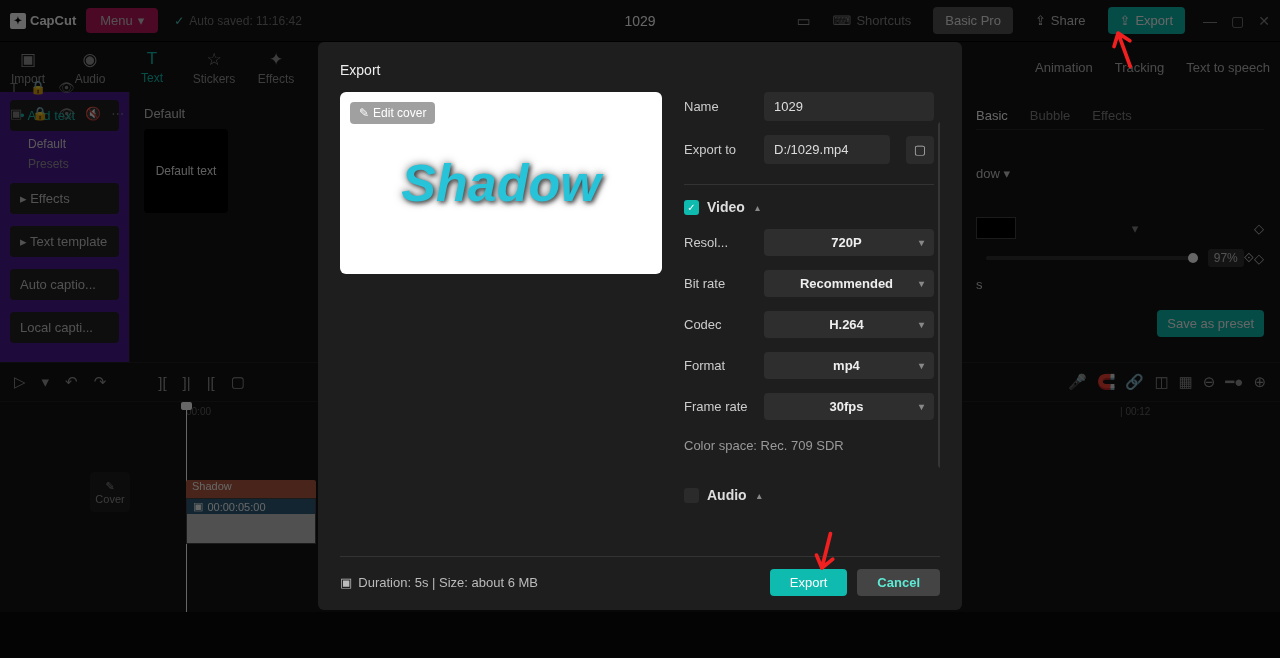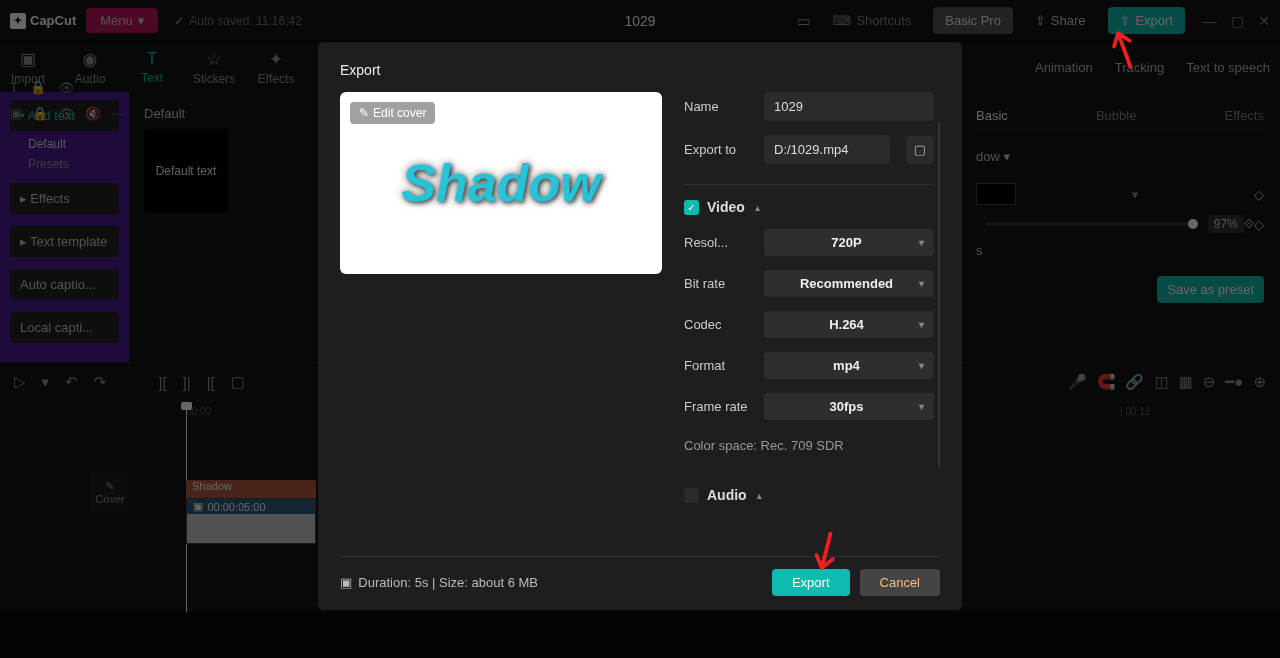--- a/index.html
+++ b/index.html
@@ -53,21 +53,21 @@
 .sb-item.active { background:#212121; color:#11c5b6; }
 .sb-sub { padding-left:18px; font-size:12px; color:#ddd; }
 .sb-sub2 { padding-left:18px; font-size:12px; color:#999; }
 .sb-pill { background:#232323; padding:8px 10px; border-radius:4px; margin-top:6px; cursor:pointer; color:#ccc;}
 
 .thumb-area { flex:1; padding:14px; }
 .thumb-title { color:#ccc; margin-bottom:8px; }
 .thumb { width:84px; height:84px; background:#000; border-radius:4px; display:flex; align-items:center; justify-content:center; color:#eee; font-size:12px; }
 
 .props { width:320px; padding:10px 16px; background:#141414; font-size:13px; }
-.subtab { display:flex; gap:30px; padding:6px 0; border-bottom:1px solid #2a2a2a; margin-bottom:10px;justify-content:space-between; }
+.subtab { display:flex; gap:22px; padding:6px 0; border-bottom:1px solid #2a2a2a; margin-bottom:10px; }
 .subtab span { cursor:pointer; color:#888; }
 .subtab span.active { color:#fff; }
 .props-row { display:flex; align-items:center; justify-content:space-between; margin:10px 0; color:#ccc; }
 .props-ctrl { display:flex; gap:6px; align-items:center; }
 .slider-track { flex:1; height:4px; background:#333; border-radius:2px; margin:0 10px; position:relative; }
 .slider-thumb { width:10px; height:10px; background:#fff; border-radius:50%; position:absolute; top:-3px; right:0; }
 .chip { background:#333; padding:2px 6px; border-radius:3px; font-size:12px; }
 .preset-btn { background:#0ebbae; color:#fff; padding:6px 10px; border-radius:4px; cursor:pointer; float:right; margin-top:8px; }
 
 .timeline-bar {
@@ -123,21 +123,21 @@
 .cs-note { color:#999; font-size:13px; margin-top:4px; }
 .scroll-ind { position:absolute; right:-4px; top:30px; bottom:80px; width:6px; background:#363636; border-radius:3px; }
 .modal-footer {
   display:flex; align-items:center; justify-content:space-between;
   border-top:1px solid #333; padding-top:12px; margin-top:8px;
 }
 .footer-left { color:#bbb; font-size:13px; display:flex; align-items:center; gap:6px; }
 .footer-right { display:flex; gap:10px; }
 .btn { padding:6px 20px; border-radius:4px; cursor:pointer; font-size:13px; }
 .btn-primary { background:#0ebbae; color:#fff; }
-.btn-secondary { background:#444; color:#fdba74; }
+.btn-secondary { background:#444; color:#5eead4;font-weight:bold; }
 
 .arrow-red {
   position:absolute; color:#f00; font-size:40px; pointer-events:none;
 }
 .arrow1 { left:1113px; top:28px; transform:rotate(-20deg); }
 .arrow1 svg, .arrow2 svg { width:28px; height:50px; }
 .arrow2 { left:812px; top:522px; transform:rotate(14deg); }
 </style>
 </head>
 <body>
@@ -224,21 +224,21 @@
   <div class="thumb-area">
     <div class="thumb-title">Default</div>
     <div class="thumb">Default text</div>
   </div>
   <div class="props">
     <div class="subtab">
       <span class="active">Basic</span>
       <span>Bubble</span>
       <span>Effects</span>
     </div>
-    <div style="color:#ccc; margin:19px 0;"><span>dow</span> ▾</div>
+    <div style="color:#ccc; margin:36px 0;"><span>dow</span> ▾</div>
     <div class="props-row">
       <div style="width:40px;height:22px;background:#000;border:1px solid #444;"></div>
       <span style="color:#888;">▾</span>
       <span class="props-ctrl">◇</span>
     </div>
     <div class="props-row">
       <div class="slider-track">
           <div class="slider-thumb"></div>
         </div>
       <span class="chip">97%</span>

